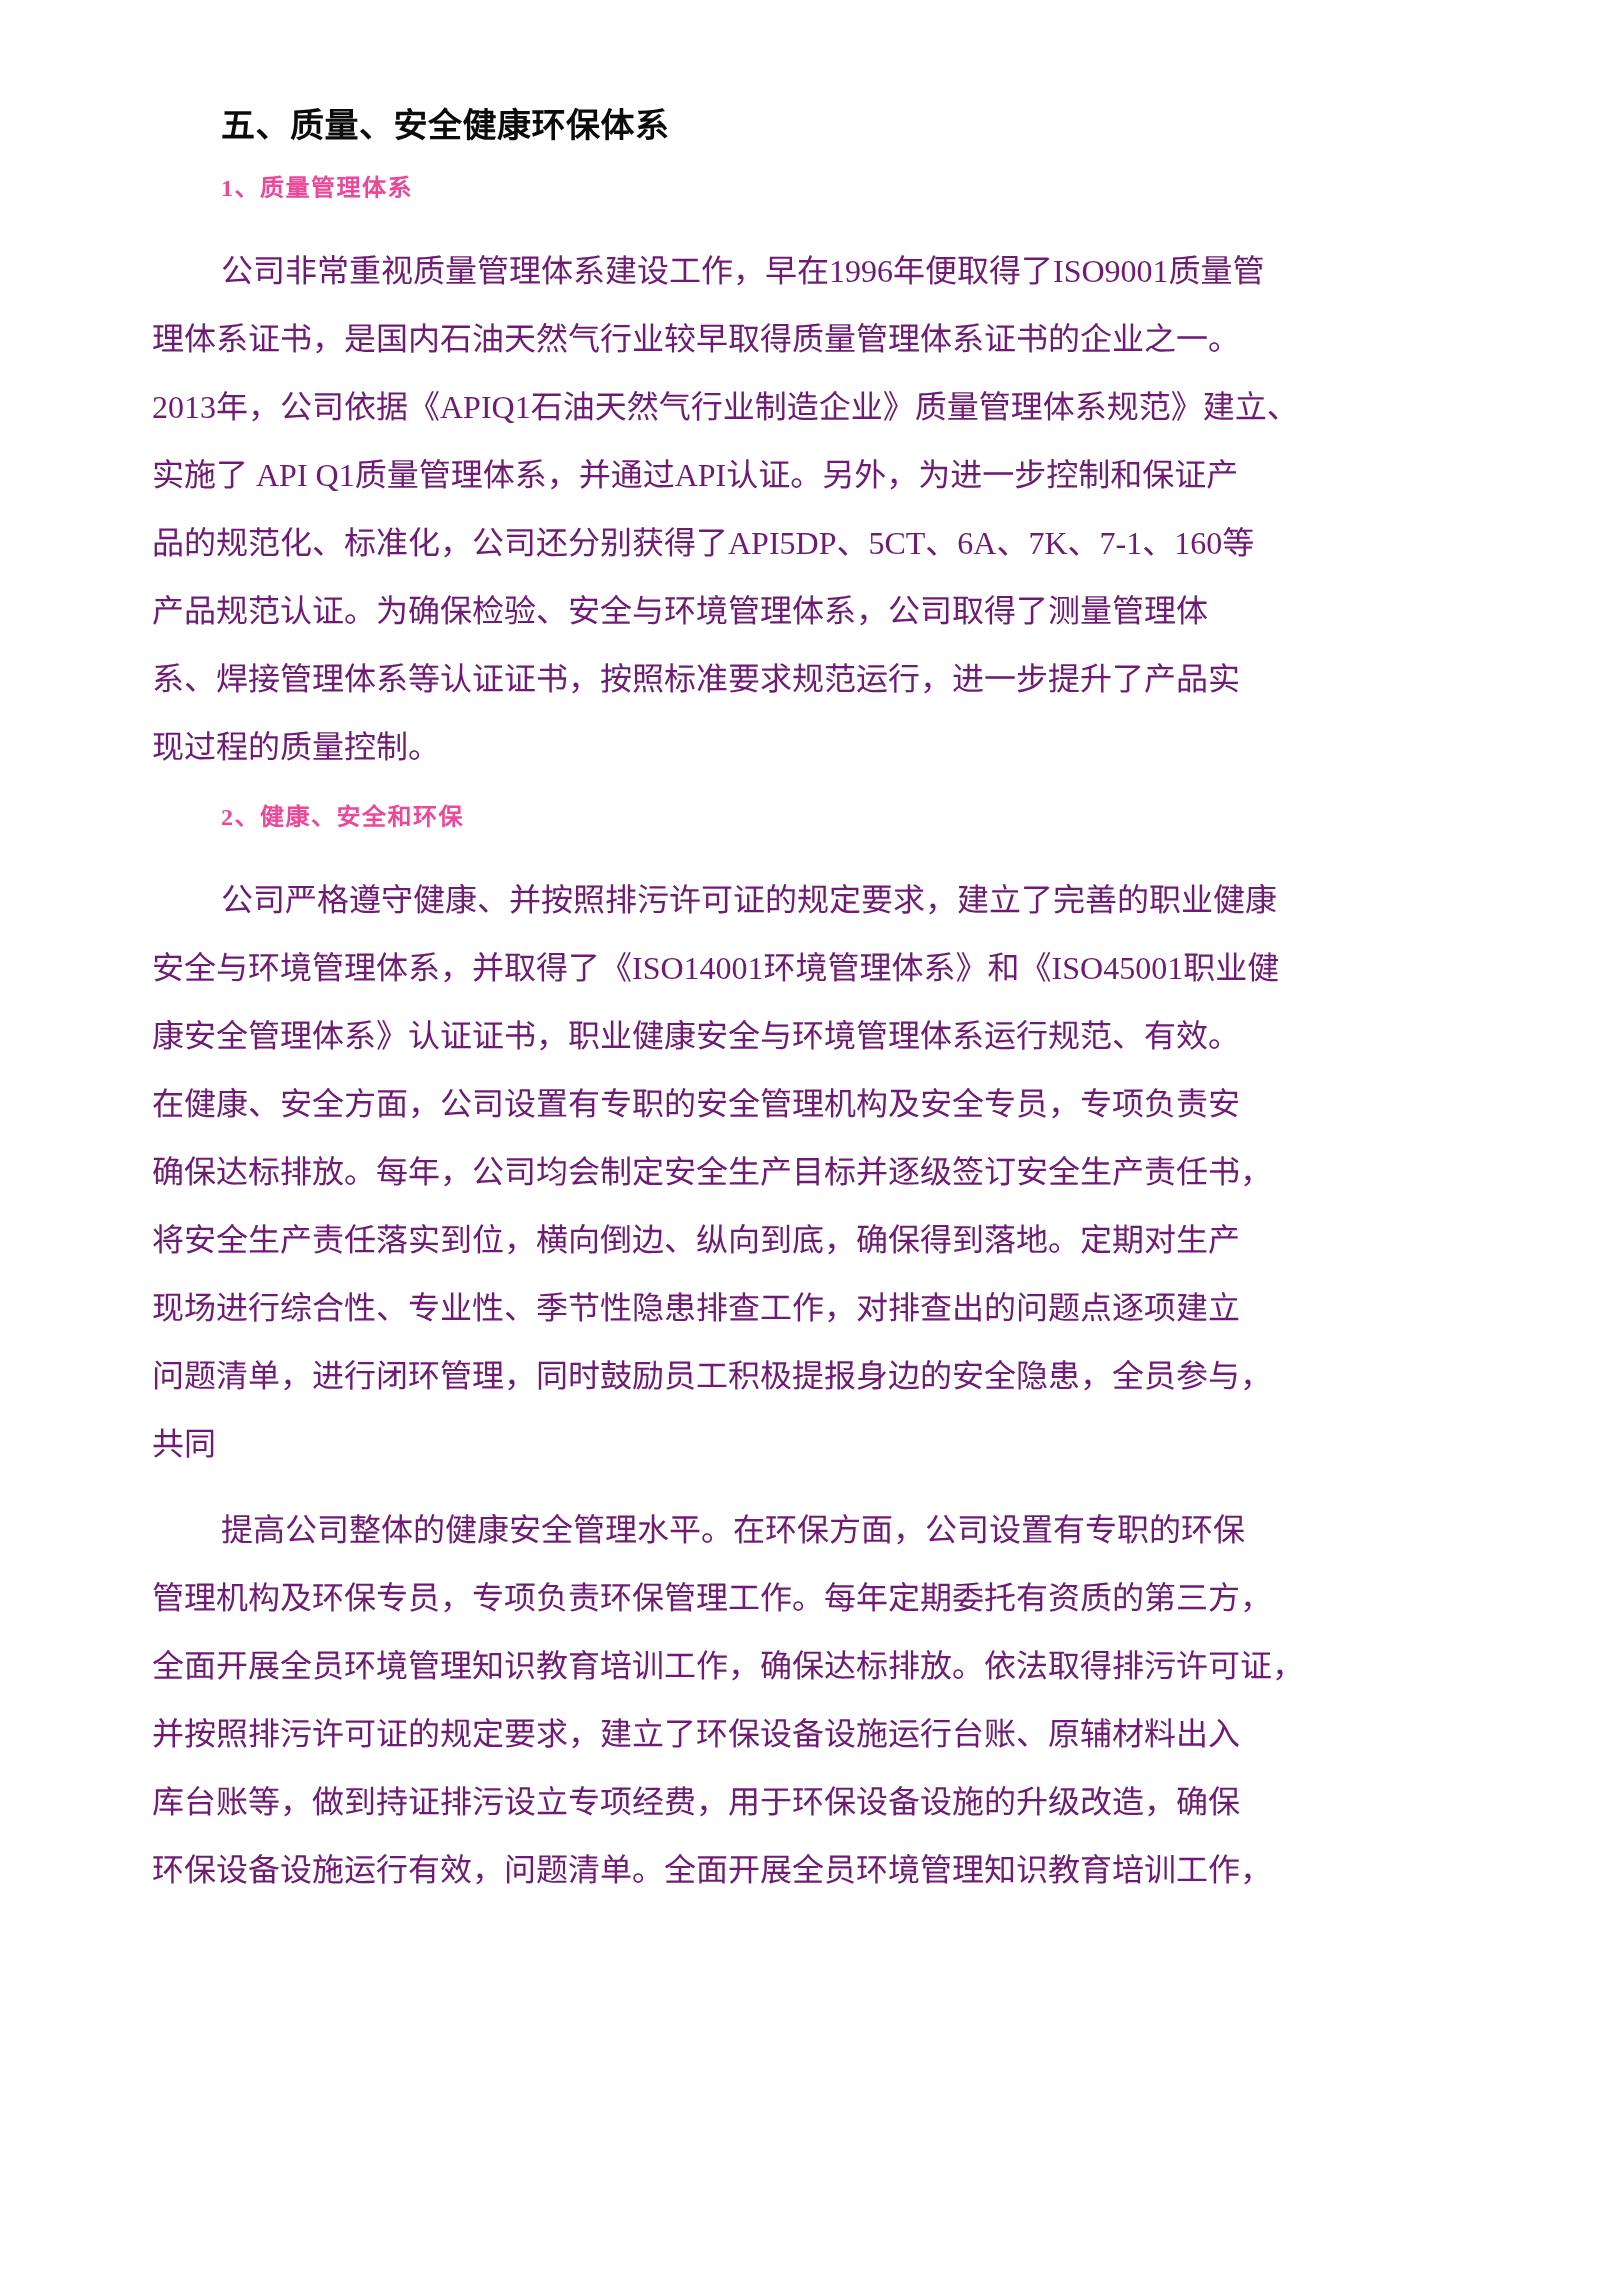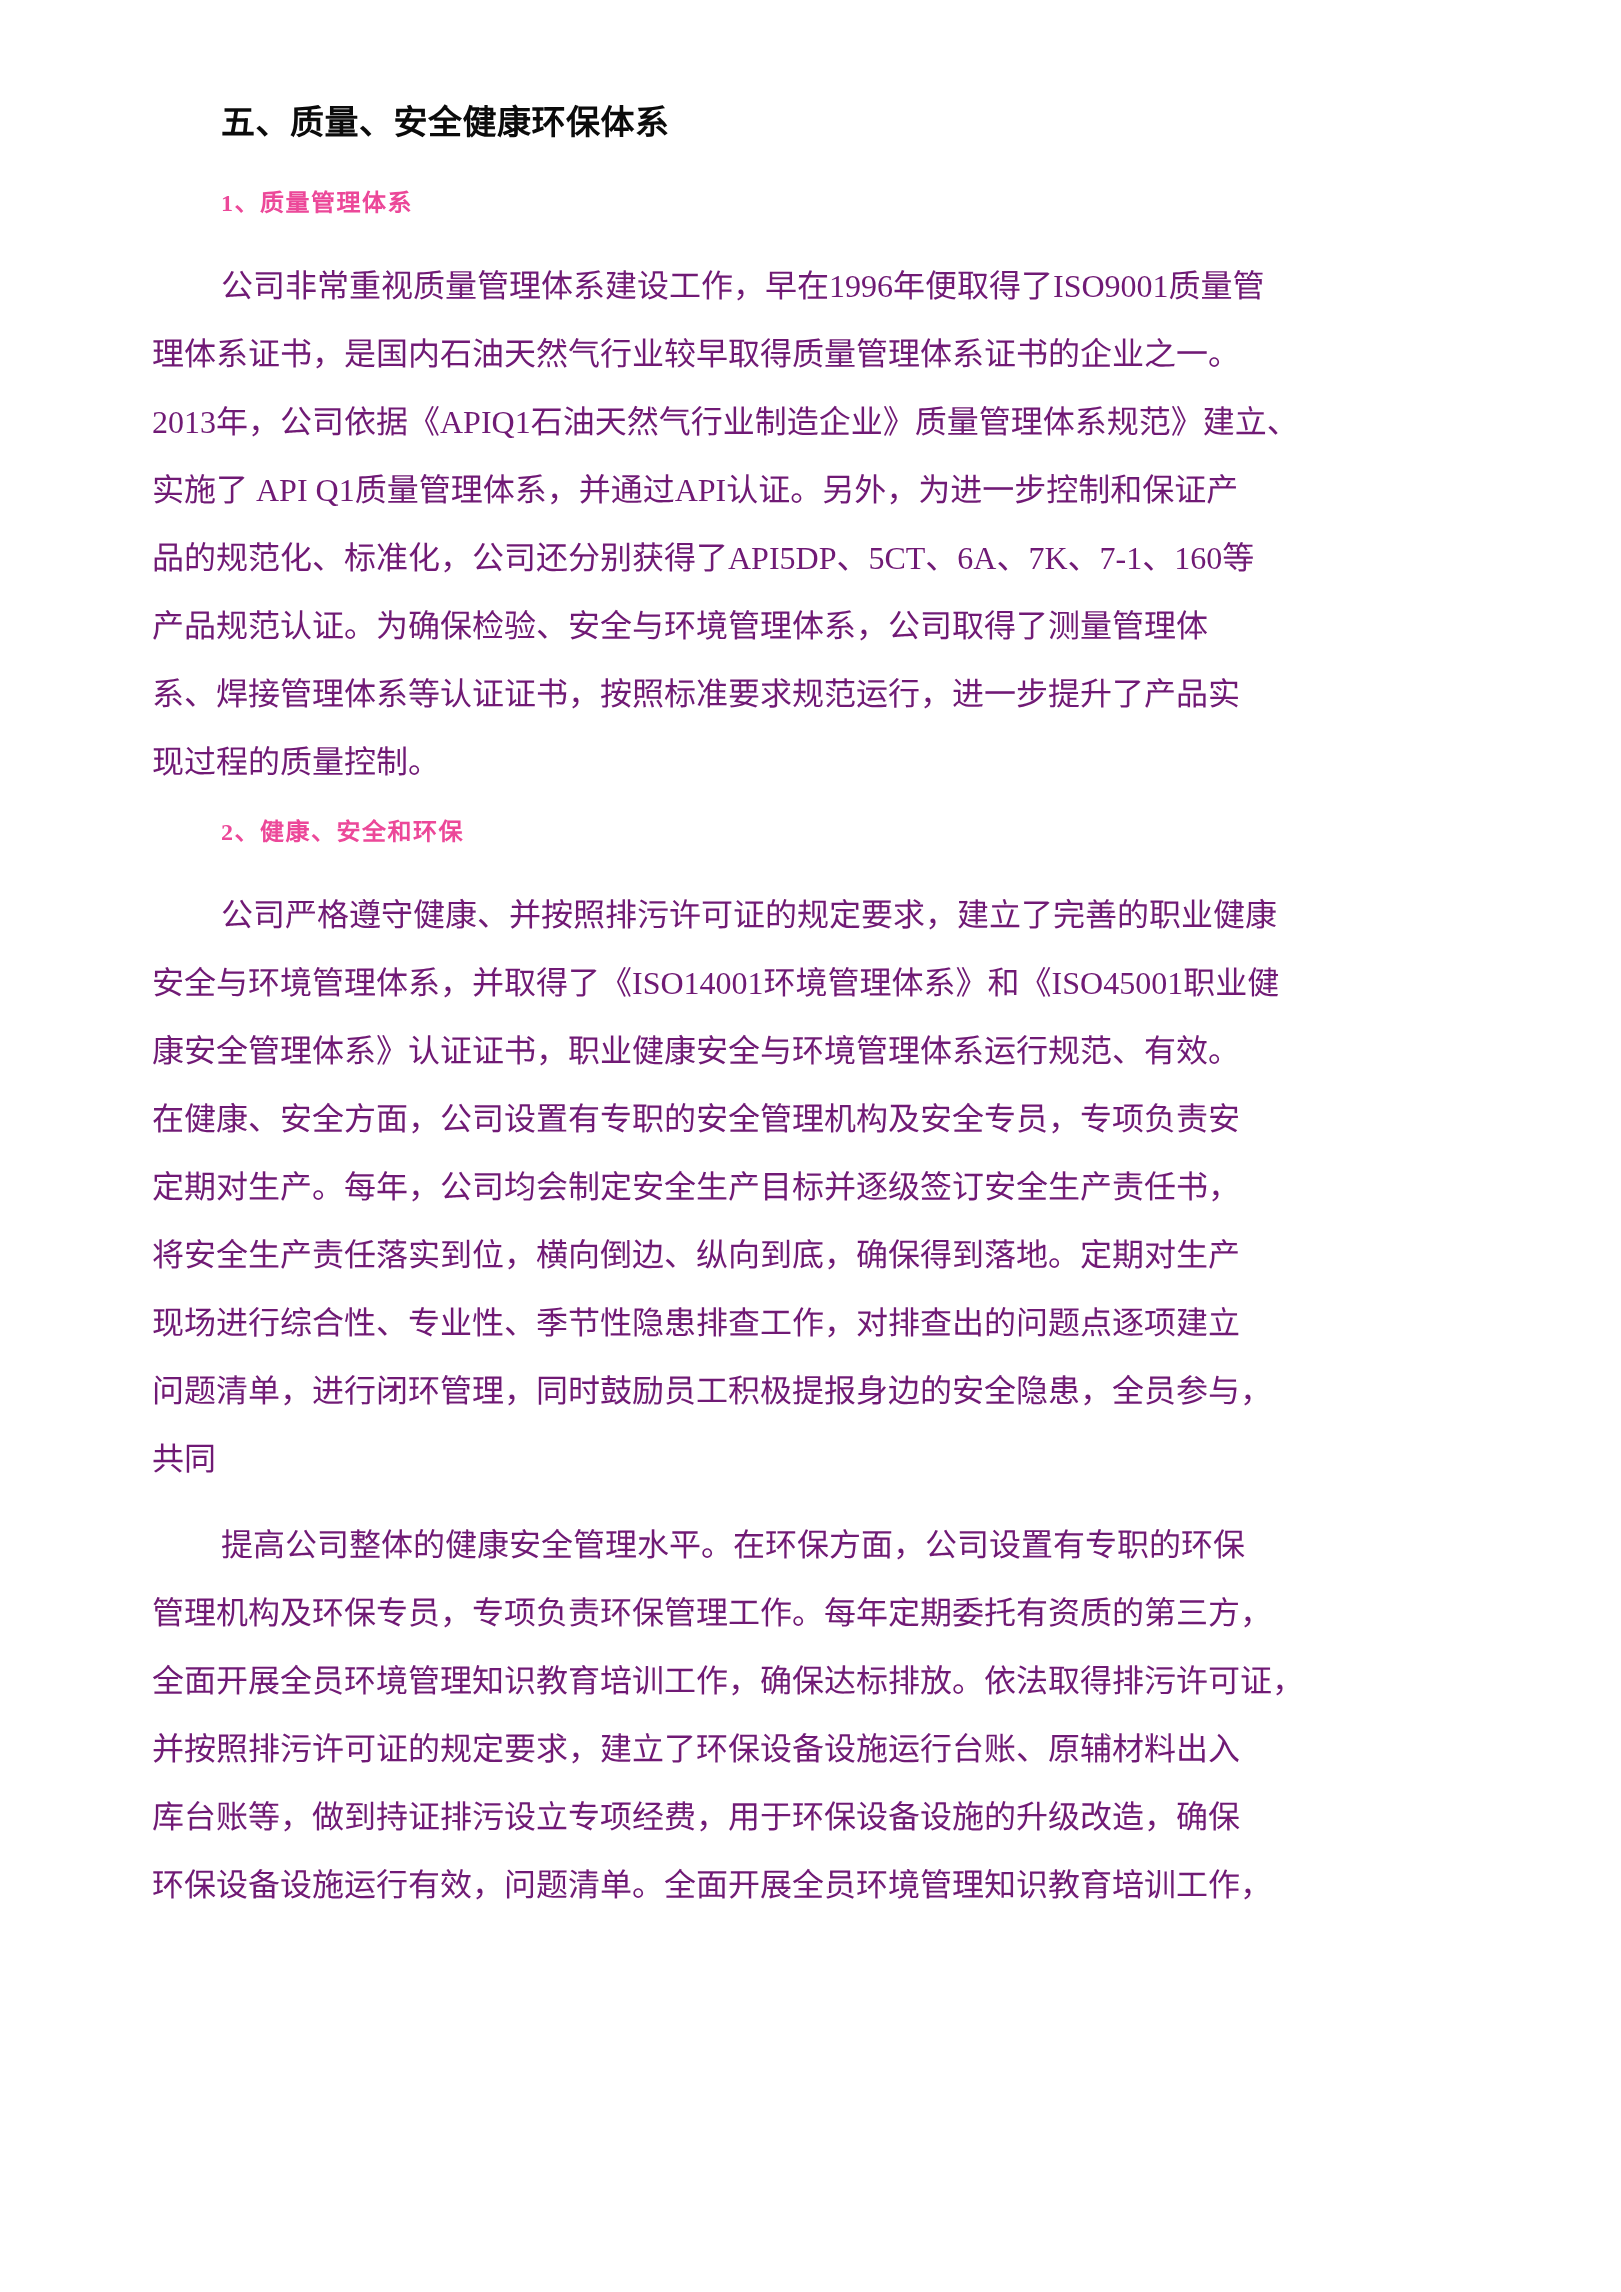--- a/index.html
+++ b/index.html
@@ -17,28 +17,28 @@
     box-sizing: border-box;
     overflow: hidden;
   }
   .content {
     position: absolute;
     left: 152px;
     top: 103px;
     width: 1325px;
   }
   .doc-heading {
-    font-family: Liberation Mono, monospace;
+    font-family: Liberation Sans, sans-serif;
     font-weight: bold;
     font-size: 34px;
     line-height: 1.35;
     color: #0b0b0b;
     letter-spacing: 0.5px;
     text-indent: 69px;
-    margin: 0 0 22px 0;
+    margin: 0 0 7px 0;
     white-space: pre;
   }
   .sub-heading {
     font-family: "Liberation Serif", "DejaVu Serif", serif;
     font-size: 24px;
     line-height: 1.5;
     color: #ec4899;
     text-indent: 69px;
     margin: 0 0 5.9px 0;
     letter-spacing: 1.5px;
@@ -93,21 +93,21 @@
 
     <h2 class="sub-heading">2、健康、安全和环保</h2>
 
     <div class="spacer-md"></div>
 
     <p class="body-para">
       <span class="body-line indent">公司严格遵守健康、并按照排污许可证的规定要求，建立了完善的职业健康</span>
       <span class="body-line">安全与环境管理体系，并取得了《ISO14001环境管理体系》和《ISO45001职业健</span>
       <span class="body-line">康安全管理体系》认证证书，职业健康安全与环境管理体系运行规范、有效。</span>
       <span class="body-line">在健康、安全方面，公司设置有专职的安全管理机构及安全专员，专项负责安</span>
-      <span class="body-line">定期对生产。每年，公司均会制定安全生产目标并逐级签订安全生产责任书，</span>
+      <span class="body-line">确保达标排放。每年，公司均会制定安全生产目标并逐级签订安全生产责任书，</span>
       <span class="body-line">将安全生产责任落实到位，横向倒边、纵向到底，确保得到落地。定期对生产</span>
       <span class="body-line">现场进行综合性、专业性、季节性隐患排查工作，对排查出的问题点逐项建立</span>
       <span class="body-line">问题清单，进行闭环管理，同时鼓励员工积极提报身边的安全隐患，全员参与，</span>
       <span class="body-line">共同</span>
     </p>
 
     <div class="spacer-sm"></div>
 
     <p class="body-para">
       <span class="body-line indent">提高公司整体的健康安全管理水平。在环保方面，公司设置有专职的环保</span>

